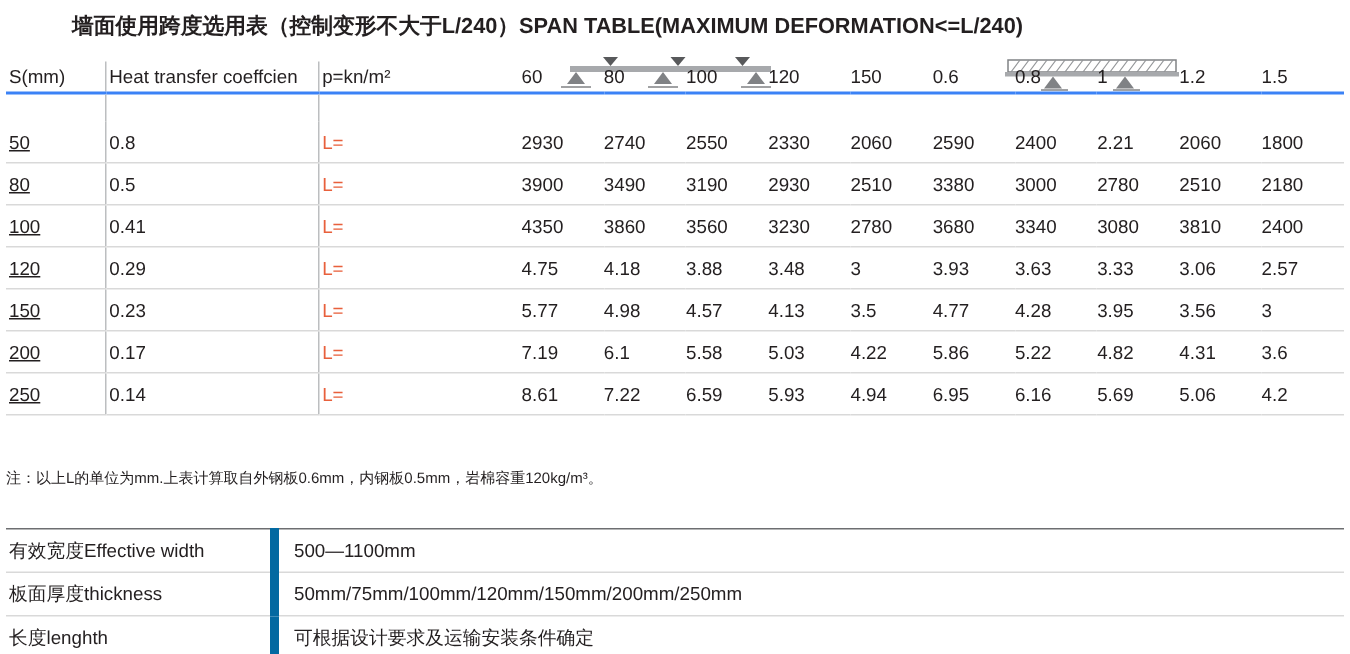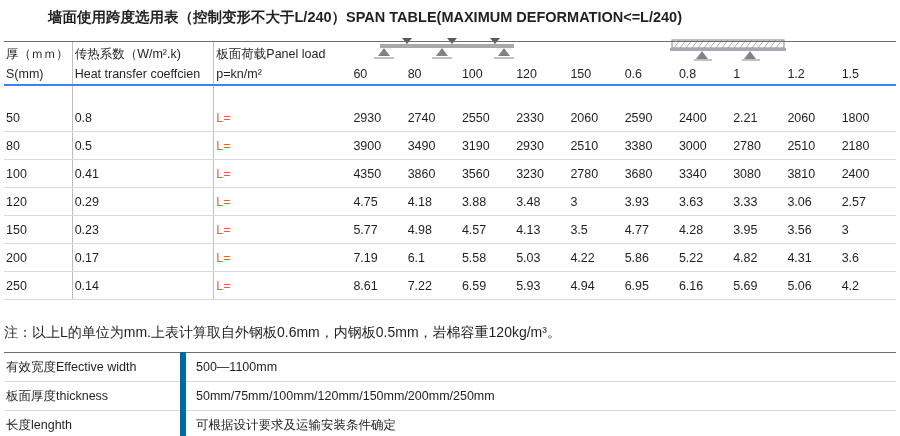--- a/index.html
+++ b/index.html
@@ -54,34 +54,34 @@
 
   .c-thick { width: 66px; padding-left: 2px !important; }
   .c-heat  { width: 140px; padding-left: 2px !important; }
   .c-load  { width: 140px; padding-left: 2px !important; }
   .c-num   { width: 57px; }
 
   .data-row td {
     height: 27px;
     border-bottom: 1px solid #d9d9d9;
   }
-  .data-row td.c-thick { padding-left: 2px !important; }
+  .data-row td.c-thick { padding-left: 2px !important; text-decoration: underline; }
   .data-row td.c-heat  { padding-left: 2px !important; }
   .l-eq {
     color: #e8603c;
     padding-left: 2px !important;
   }
   .vline {
     border-left: 1px solid #bcbec0;
   }
   .note {
     position: absolute;
     left: 4px;
-    top: 324px;
-    font-size: 14px;
+    top: 312px;
+    font-size: 10px;
     white-space: nowrap;
   }
 
   
   .spec-table {
     position: absolute;
     left: 4px;
     top: 352px;
     width: 892px;
     border-collapse: collapse;
@@ -155,35 +155,20 @@
     </g>
     <rect x="2" y="10" width="116" height="3" fill="#a7a9ac"></rect>
     <polygon points="34,13 40,21 28,21" fill="#808285"></polygon>
     <polygon points="82,13 88,21 76,21" fill="#808285"></polygon>
     <line x1="26" y1="22" x2="44" y2="22" stroke="#808285" stroke-width="1"></line>
     <line x1="74" y1="22" x2="92" y2="22" stroke="#808285" stroke-width="1"></line>
   </svg>
 
   <table class="main-table">
     <tbody>
-      <tr class="hdr-row row1">
-        <td class="c-thick line-top">厚（ｍｍ）</td>
-        <td class="c-heat line-top vline">传热系数（W/m².k)</td>
-        <td class="c-load line-top vline" colspan="1">板面荷载Panel load</td>
-        <td class="c-num line-top"></td>
-        <td class="c-num line-top"></td>
-        <td class="c-num line-top"></td>
-        <td class="c-num line-top"></td>
-        <td class="c-num line-top"></td>
-        <td class="c-num line-top"></td>
-        <td class="c-num line-top"></td>
-        <td class="c-num line-top"></td>
-        <td class="c-num line-top"></td>
-        <td class="c-num line-top"></td>
-      </tr>
       <tr class="hdr-row row2">
         <td class="c-thick line-bot">S(mm)</td>
         <td class="c-heat line-bot vline">Heat transfer coeffcien</td>
         <td class="c-load line-bot vline">p=kn/m²</td>
         <td class="c-num line-bot">60</td>
         <td class="c-num line-bot">80</td>
         <td class="c-num line-bot">100</td>
         <td class="c-num line-bot">120</td>
         <td class="c-num line-bot">150</td>
         <td class="c-num line-bot">0.6</td>

